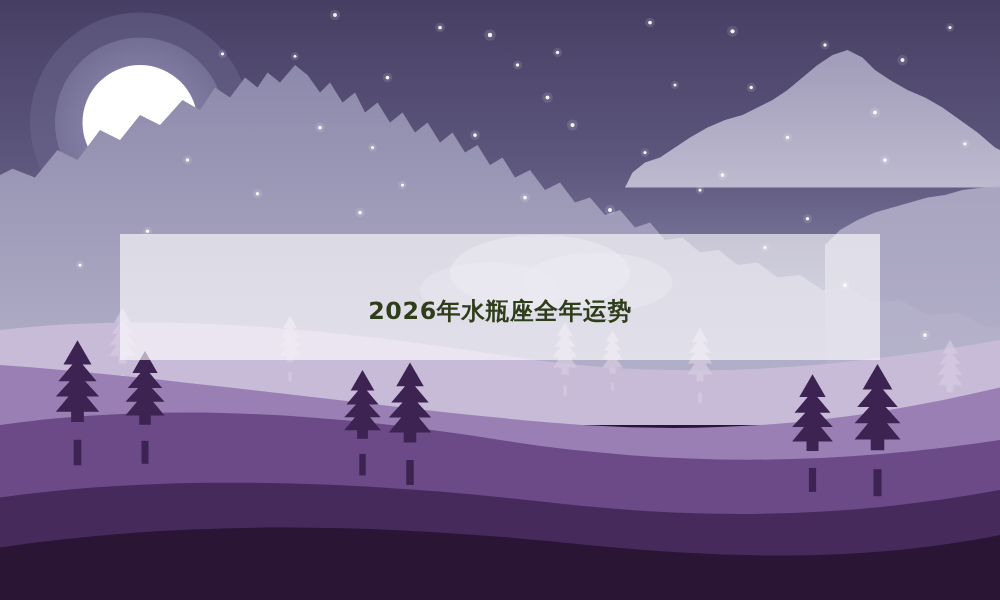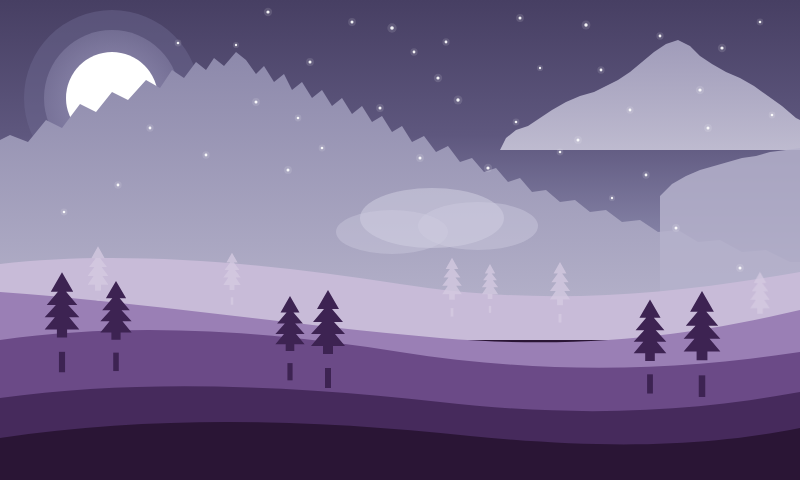--- a/index.html
+++ b/index.html
@@ -279,14 +279,17 @@
       </g>
     </g>
 
     <path fill="#462a5c" d="M0,398 C140,378 300,386 440,402
           C580,418 690,412 800,392 L800,480 L0,480 Z"></path>
 
     <path fill="#2a1535" d="M0,438 C160,414 320,420 470,436
           C610,450 710,446 800,428 L800,480 L0,480 Z"></path>
   </svg>
 
+  <div id="banner">
+    <span id="banner-title">2026年水瓶座全年运势</span>
+  </div>
 
 </div>
 
 </body></html>

